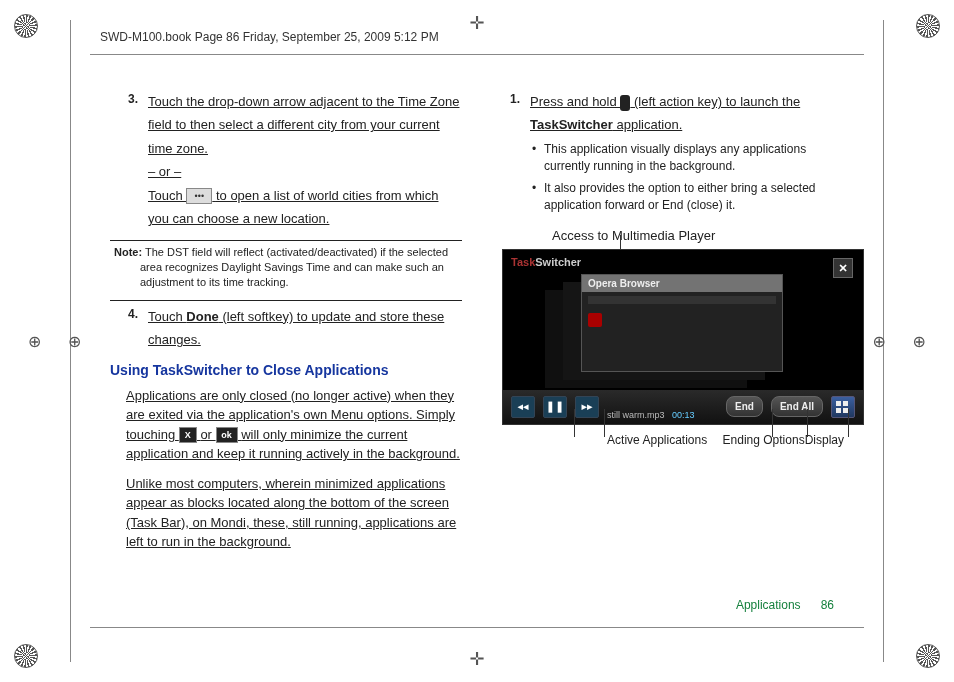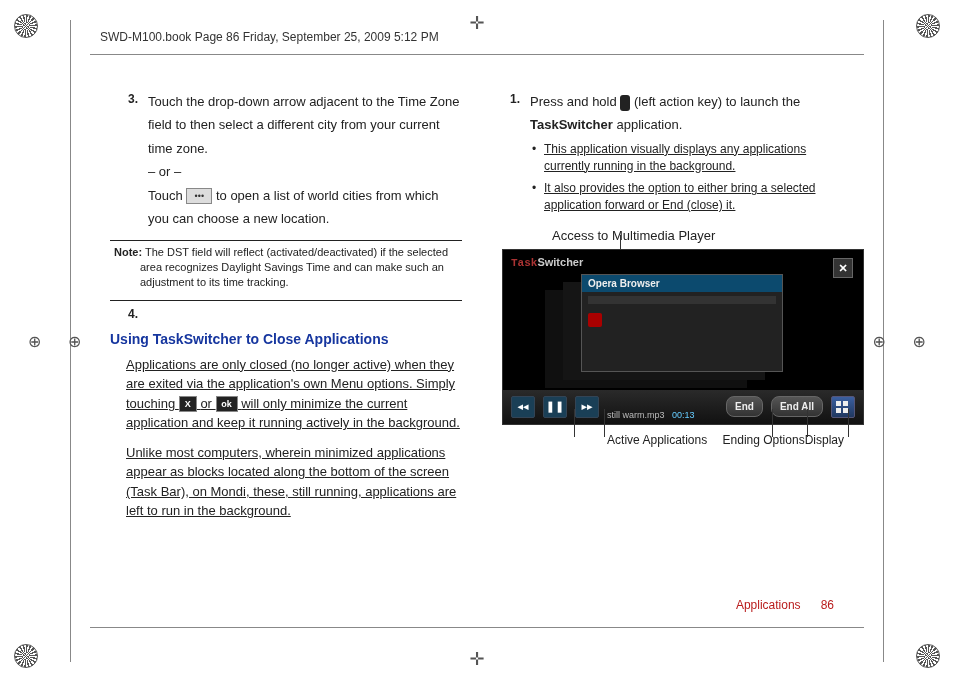--- a/index.html
+++ b/index.html
@@ -95,20 +95,21 @@
     font-weight: bold;
     font-size: 12px;
     text-align: right;
     padding-right: 10px;
     padding-top: 2px;
   }
   .numitem .t {
     flex: 1;
     line-height: 1.8;
     font-size: 13px;
+    text-decoration: underline;
   }
   .or { padding-left: 0; text-align: right; }
 
   .icon-box {
     display: inline-block;
     vertical-align: middle;
     width: 24px;
     height: 14px;
     background: #ddd;
     border: 1px solid #888;
@@ -148,51 +149,51 @@
   .body-para {
     line-height: 1.55;
     font-size: 13px;
     margin: 0 0 12px 0;
     padding-left: 16px;
     text-decoration: underline;
   }
 
   .bullet { display:flex; padding-left: 40px; font-size:12px; line-height:1.4; margin-bottom:6px;}
   .bullet .dot{ width:12px; flex:none;}
-  .bullet .bt{ flex:1;text-decoration:underline;}
+  .bullet .bt{ flex:1;}
 
   .cap-top {
     font-size: 13px;
     margin: 14px 0 6px 60px;
   }
   .shot {
     width: 360px;
     height: 174px;
     background: #000;
     margin-left: 10px;
     position: relative;
     border: 1px solid #333;
     color:#fff;
     font-size:11px;
   }
   .shot .titlebar {
     position:absolute; top:6px; left:8px;
   }
-  .shot .titlebar .task { color:#a33; font-weight:bold;font-family:Liberation Mono, monospace;}
+  .shot .titlebar .task { color:#a33; font-weight:bold;}
   .shot .titlebar .sw { color:#ccc; font-weight:bold;}
   .shot .close {
     position:absolute; top:8px; right:10px; width:18px; height:18px;
     background:#333; color:#fff; text-align:center; line-height:18px; font-weight:bold;
     border:1px solid #666;
   }
   .shot .win {
     position:absolute; top:24px; left:78px; width:200px; height:96px;
     background:#222; border:1px solid #555; box-shadow: -18px 8px 0 #151515, -36px 16px 0 #101010;
   }
-  .shot .win .wtitle { background:#0c4a6e; font-size:10px; padding:3px 6px; font-weight:bold; color:#eee;}
+  .shot .win .wtitle { background:#737373; font-size:10px; padding:3px 6px; font-weight:bold; color:#eee;}
   .shot .win .wbody { padding:4px 6px; font-size:9px; color:#aaa;}
   .shot .opera { display:inline-block; width:14px; height:14px; background:#a00; border-radius:2px; margin-top:6px;}
   .shot .bar {
     position:absolute; bottom:0; left:0; right:0; height:34px;
     background:linear-gradient(#2a2a2a,#111);
     display:flex; align-items:center; gap:8px; padding:0 8px;
   }
   .shot .bar .pbtn {
     width:22px; height:20px; background:#1a3f56; color:#fff;
     display:flex; align-items:center; justify-content:center; font-size:11px;
@@ -217,21 +218,21 @@
       linear-gradient(#eee,#eee) 7px 7px/5px 5px no-repeat;
   }
   .pin {
     position:absolute; width:1px; background:#333;
   }
   .caps-bot {
     display:flex; margin:8px 0 0 30px; font-size:12px; gap:0;text-align:right;
   }
 
   .footer {
-    position:absolute; right:120px; bottom:70px; font-size:12px; color:#b91c1c;
+    position:absolute; right:120px; bottom:70px; font-size:12px; color:#15803d;
   }
 </style>
 </head>
 <body>
 
 <div class="corner-mark tl"></div>
 <div class="corner-mark tr"></div>
 <div class="corner-mark bl"></div>
 <div class="corner-mark br"></div>
 <div class="cross top">✛</div>
@@ -261,20 +262,23 @@
     </div>
 
     <hr class="note-rule">
     <div class="note">
       <b>Note:</b><span> The DST field will reflect (activated/deactivated) if the selected area recognizes Daylight Savings Time and can make such an adjustment to its time tracking.</span>
     </div>
     <hr class="note-rule">
 
     <div class="numitem">
       <div class="n">4.</div>
+      <div class="t">
+        <span>Touch </span><b>Done</b><span> (left softkey) to update and store these changes.</span>
+      </div>
     </div>
 
     <h3 class="blue">Using TaskSwitcher to Close Applications</h3>
 
     <p class="body-para">
       <span>Applications are only closed (no longer active) when they are exited via the application's own Menu options. Simply touching </span>
       <span class="icon-box x">X</span>
       <span> or </span>
       <span class="icon-box ok">ok</span>
       <span> will only minimize the current application and keep it running actively in the background.</span>

